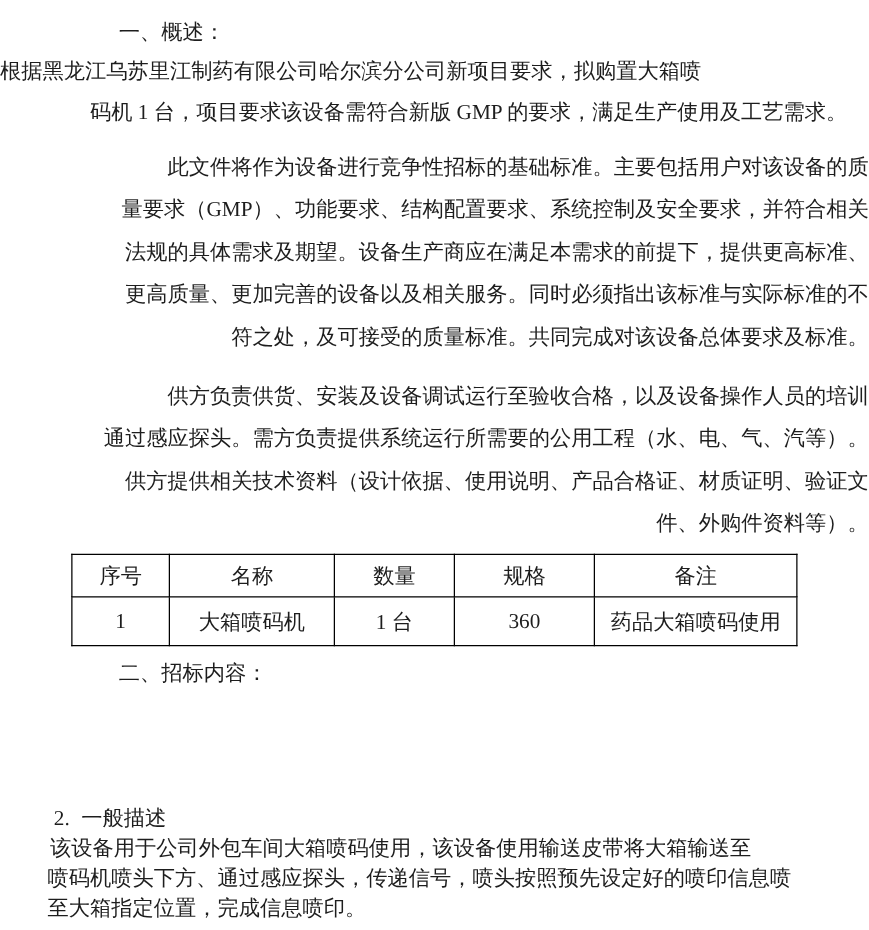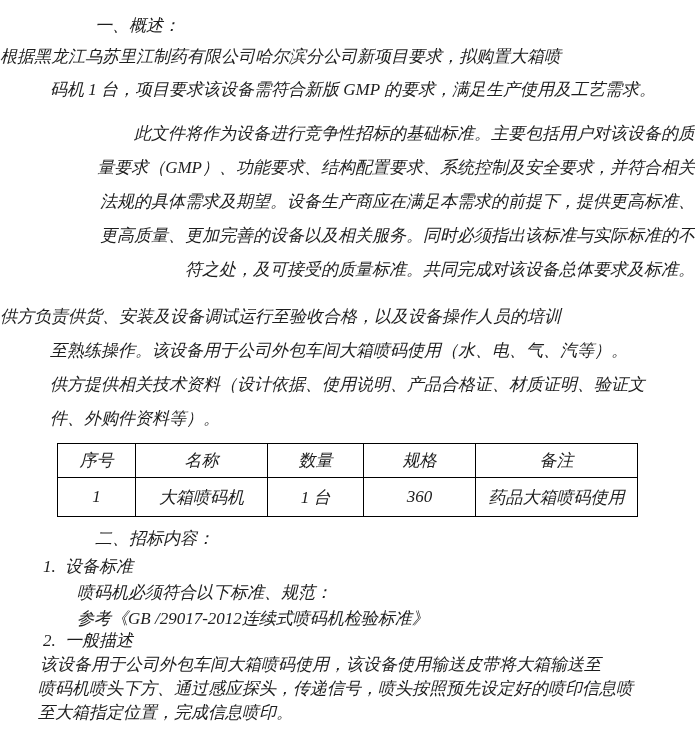--- a/index.html
+++ b/index.html
@@ -1,36 +1,36 @@
 <!DOCTYPE html>
 <html><head>
 <meta charset="utf-8">
 <style>
-  * { margin: 0; padding: 0; box-sizing: border-box; font-style: italic; }
+  * { margin: 0; padding: 0; box-sizing: border-box; }
   html, body { background: #ffffff; }
   .page {
     position: relative;
     width: 695px;
     height: 744px;
     background: #ffffff;
     overflow: hidden;
     font-family: "Liberation Serif", "DejaVu Serif", serif;
     color: #1d1d1d;
     font-size: 17px;
   }
   .abs { position: absolute; left: 0; right: 0; white-space: nowrap; }
   .h { line-height: 24px; padding-left: 95px; }
   #h1 { top: 14px; }
   #h2 { top: 527px; }
   .para .line { display: block; white-space: nowrap; }
   #para1 { top: 40px; }  #para1 .line { line-height: 33px; }
   #para2 { top: 117px; text-align: right; } #para2 .line { line-height: 34px; }
-  #para3 { top: 300px; } #para3 .line { line-height: 34px; }
+  #para3 { top: 300px; } #para3 .line { line-height: 34px; text-align: right; }
   .indent-first { }
-  .indent-body  { padding-left: 50px; }
+  .indent-body  { padding-left: 72px; }
   #doc-table {
     position: absolute;
     top: 443px;
     left: 57px;
     width: 580px;
     border-collapse: collapse;
     table-layout: fixed;
     padding-left: 16px;
   }
   #doc-table th, #doc-table td {
@@ -39,21 +39,21 @@
     text-align: center;
     vertical-align: middle;
     font-size: 17px;
     padding: 0;
     overflow: hidden;
   }
   #doc-table thead tr { height: 34px; }
   #doc-table tbody tr { height: 39px; }
   .list-block .line { display: block; white-space: nowrap; }
   #item1 { top: 554px; } #item1 .line { line-height: 26px; }
-  #item2 { top: 629px; } #item2 .line { line-height: 24px; }
+  #item2 { top: 643px; } #item2 .line { line-height: 24px; }
   .li-head { padding-left: 43px; }
   .li-num { display: inline-block; width: 22px; }
   #item1 .li-sub  { padding-left: 77px; }
   #item2 .li-first { padding-left: 40px; }
   #item2 .li-rest  { padding-left: 38px; }
 </style>
 </head>
 <body>
 
 <div class="page">
@@ -66,21 +66,21 @@
     </div>
   <div id="para2" class="abs para">
       <div class="line indent-first">此文件将作为设备进行竞争性招标的基础标准。主要包括用户对该设备的质</div>
       <div class="line indent-body">量要求（GMP）、功能要求、结构配置要求、系统控制及安全要求，并符合相关</div>
       <div class="line indent-body">法规的具体需求及期望。设备生产商应在满足本需求的前提下，提供更高标准、</div>
       <div class="line indent-body">更高质量、更加完善的设备以及相关服务。同时必须指出该标准与实际标准的不</div>
       <div class="line indent-body">符之处，及可接受的质量标准。共同完成对该设备总体要求及标准。</div>
     </div>
   <div id="para3" class="abs para">
       <div class="line indent-first">供方负责供货、安装及设备调试运行至验收合格，以及设备操作人员的培训</div>
-      <div class="line indent-body">至熟练操作。该设备用于公司外包车间大箱喷码使用（水、电、气、汽等）。</div>
+      <div class="line indent-body">通过感应探头。需方负责提供系统运行所需要的公用工程（水、电、气、汽等）。</div>
       <div class="line indent-body">供方提供相关技术资料（设计依据、使用说明、产品合格证、材质证明、验证文</div>
       <div class="line indent-body">件、外购件资料等）。</div>
     </div>
 
   <table id="doc-table">
     <colgroup>
       <col style="width:78px">
         <col style="width:132px">
         <col style="width:96px">
       <col style="width:112px">
@@ -101,25 +101,20 @@
           <td>大箱喷码机</td>
           <td>1 台</td>
           <td>360</td>
           <td>药品大箱喷码使用</td>
         </tr>
       </tbody>
   </table>
 
   <div id="h2" class="abs h">二、招标内容：</div>
 
-  <div id="item1" class="abs list-block">
-      <div class="line li-head"><span class="li-num">1.</span><span>设备标准</span></div>
-      <div class="line li-sub">喷码机必须符合以下标准、规范：</div>
-      <div class="line li-sub">参考《GB /29017-2012连续式喷码机检验标准》</div>
-    </div>
   <div id="item2" class="abs list-block">
       <div class="line li-head"><span class="li-num">2.</span><span>一般描述</span></div>
       <div class="line li-first">该设备用于公司外包车间大箱喷码使用，该设备使用输送皮带将大箱输送至</div>
       <div class="line li-rest">喷码机喷头下方、通过感应探头，传递信号，喷头按照预先设定好的喷印信息喷</div>
       <div class="line li-rest">至大箱指定位置，完成信息喷印。</div>
     </div>
 
 </div>
 
 </body></html>

